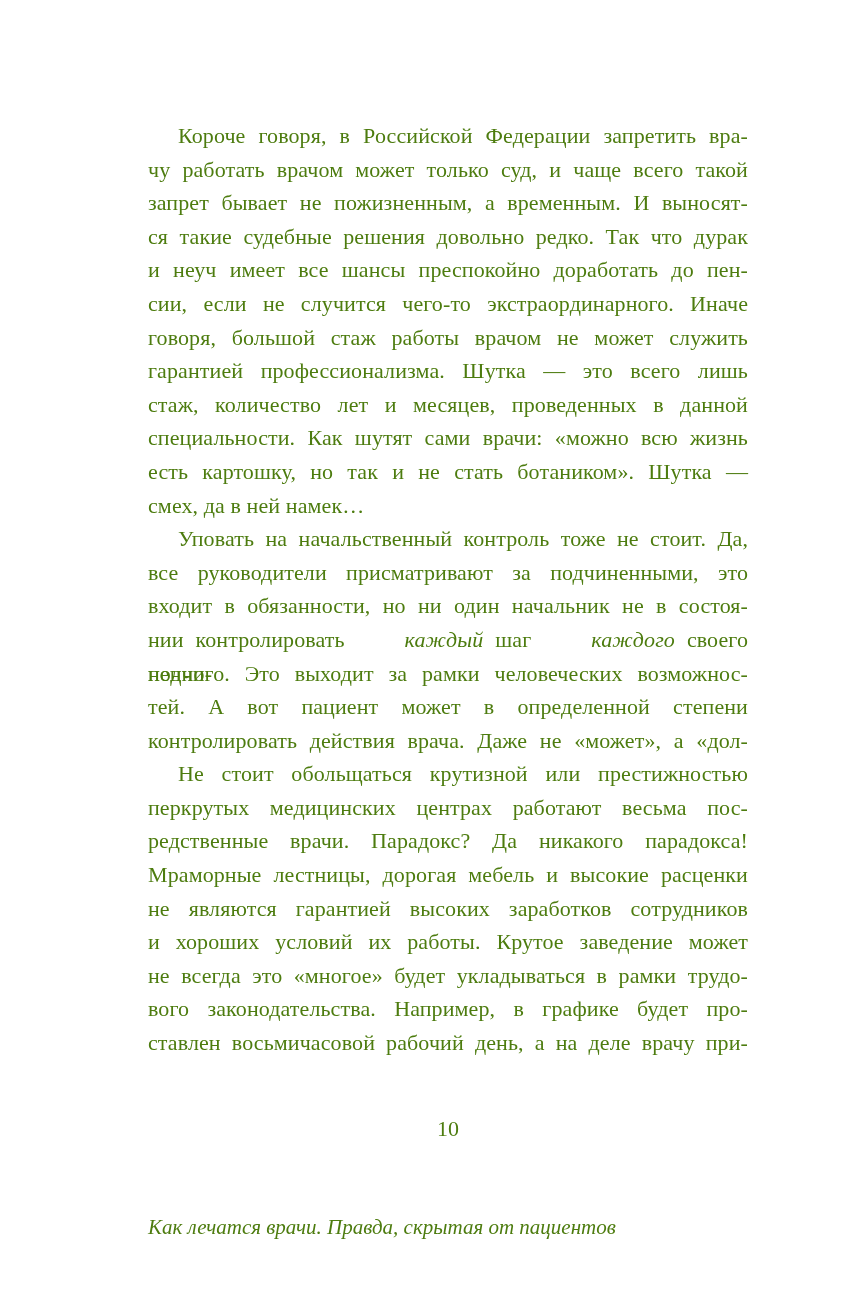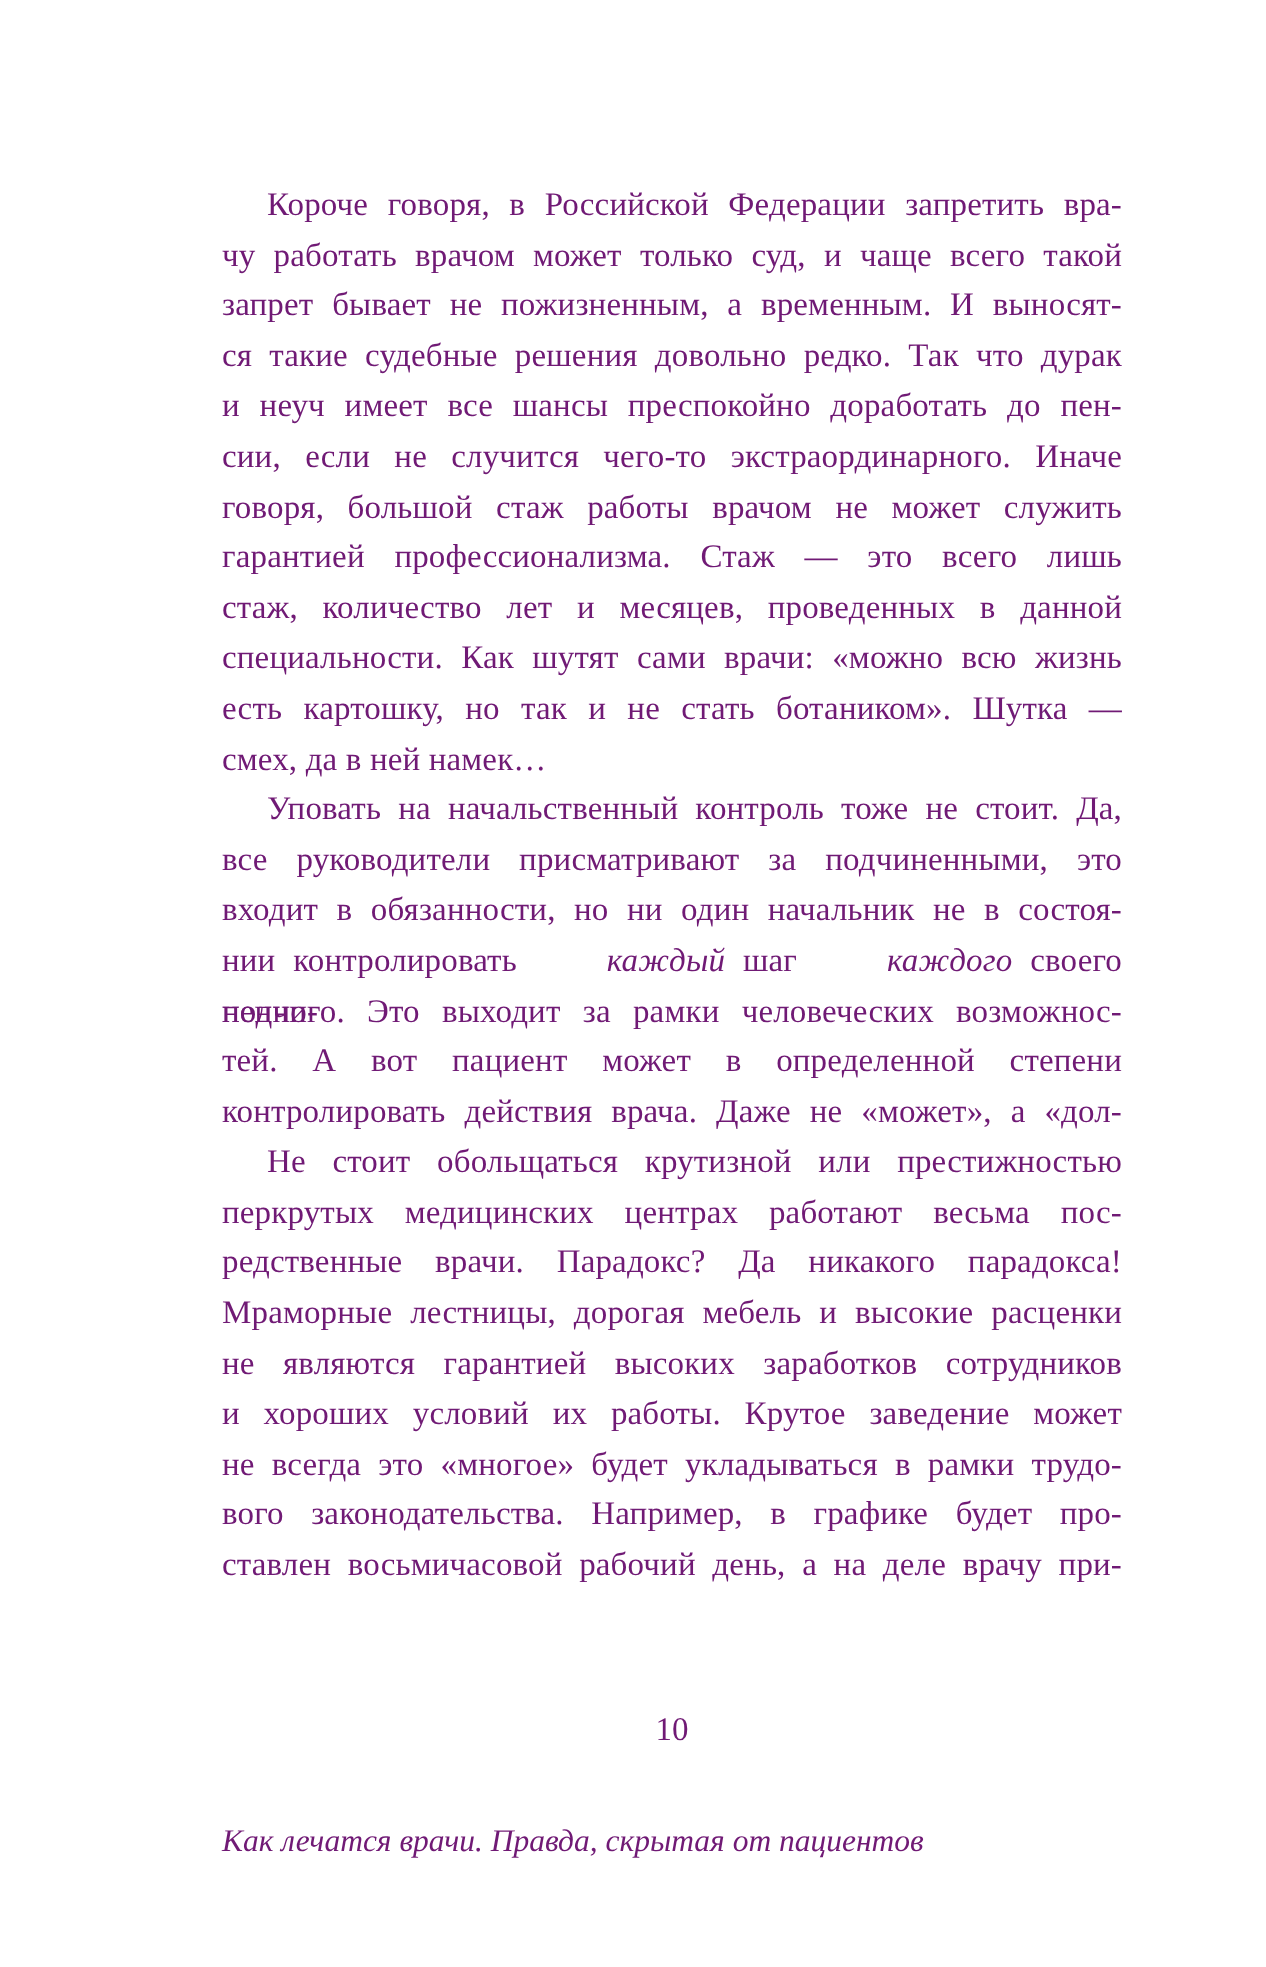--- a/index.html
+++ b/index.html
@@ -7,21 +7,21 @@
     padding: 0;
     background: #ffffff;
   }
   .page {
     position: relative;
     width: 844px;
     height: 1311px;
     background: #ffffff;
     overflow: hidden;
     font-family: "Liberation Serif", "DejaVu Serif", serif;
-    color: #701a75;
+    color: #4d7c0f;
   }
   .text-column {
     position: absolute;
     left: 148px;
     top: 119px;
     width: 600px;
     font-size: 22px;
     line-height: 33.6px;
     letter-spacing: 0.1px;
   }
@@ -35,21 +35,21 @@
   }
   .line.indent { text-indent: 30px; }
   .line.lastline {
     text-align: left;
     text-align-last: left;
   }
   .it { font-style: italic; margin-left: 48px; }
   .footer-pagenum {
     position: absolute;
     left: 148px;
-    top: 1140px;
+    top: 1116px;
     width: 600px;
     text-align: center;
     font-size: 22px;
     line-height: 26px;
   }
   .footer-running-title {
     position: absolute;
     left: 148px;
     top: 1214px;
     width: 600px;
@@ -64,21 +64,21 @@
 <div class="page">
   <main class="text-column">
       <div class="paragraph">
         <div class="line indent"><span>Короче говоря, в Российской Федерации запретить вра-</span></div>
         <div class="line"><span>чу работать врачом может только суд, и чаще всего такой</span></div>
         <div class="line"><span>запрет бывает не пожизненным, а временным. И выносят-</span></div>
         <div class="line"><span>ся такие судебные решения довольно редко. Так что дурак</span></div>
         <div class="line"><span>и неуч имеет все шансы преспокойно доработать до пен-</span></div>
         <div class="line"><span>сии, если не случится чего-то экстраординарного. Иначе</span></div>
         <div class="line"><span>говоря, большой стаж работы врачом не может служить</span></div>
-        <div class="line"><span>гарантией профессионализма. Стаж — это всего лишь</span></div>
+        <div class="line"><span>гарантией профессионализма. Шутка — это всего лишь</span></div>
         <div class="line"><span>стаж, количество лет и месяцев, проведенных в данной</span></div>
         <div class="line"><span>специальности. Как шутят сами врачи: «можно всю жизнь</span></div>
         <div class="line"><span>есть картошку, но так и не стать ботаником». Шутка —</span></div>
         <div class="line lastline"><span>смех, да в ней намек…</span></div>
       </div>
       <div class="paragraph">
         <div class="line indent"><span>Уповать на начальственный контроль тоже не стоит. Да,</span></div>
         <div class="line"><span>все руководители присматривают за подчиненными, это</span></div>
         <div class="line"><span>входит в обязанности, но ни один начальник не в состоя-</span></div>
         <div class="line"><span>нии контролировать </span><span class="it">каждый</span><span> шаг </span><span class="it">каждого</span><span> своего подчи-</span></div>

